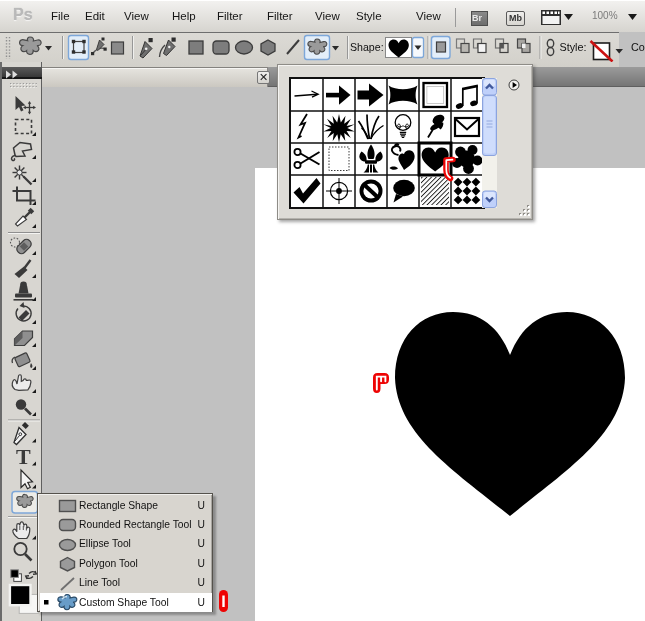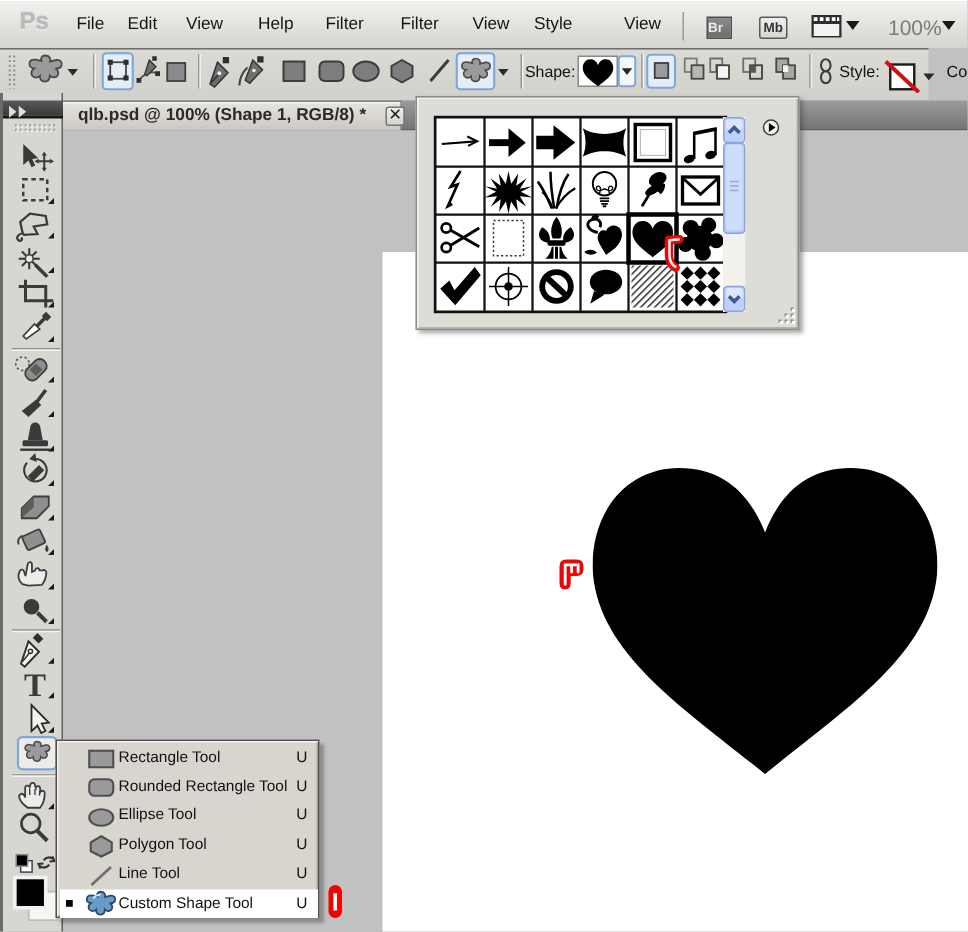--- a/index.html
+++ b/index.html
@@ -1,21 +1,21 @@
 <!DOCTYPE html>
 <html><head><meta charset="utf-8"><style>
 *{margin:0;padding:0;box-sizing:border-box}
 html,body{width:645px;height:621px;overflow:hidden;background:#C1C1C1;font-family:"Liberation Sans",sans-serif}
 #menubar{position:absolute;left:0;top:0;width:645px;height:32px;background:linear-gradient(#F2F1EF,#D6D4CF);border-top:1px solid #fff}
 #menubar .ps{position:absolute;left:13px;top:5px;font-size:16px;font-weight:bold;color:#b9b9b9;text-shadow:0 1px 1px rgba(255,255,255,.8),0 0 1px #9a9a9a}
 .mi{position:absolute;top:9px;font-size:11.5px;color:#151515}
 #mbsep{position:absolute;left:455px;top:7px;width:1px;height:19px;background:#9a9a9a}
 #brbtn{position:absolute;left:471px;top:10px;width:17px;height:15px;background:linear-gradient(#8a8a8a,#6d6d6d);border:1px solid #4e4e4e;color:#e8e8e8;font-size:9px;font-weight:bold;text-align:left;line-height:13px}
 #mbbtn{position:absolute;left:506px;top:10px;width:19px;height:15px;background:linear-gradient(#efeeec,#d8d6d1);border:1px solid #5a5a5a;border-radius:2px;color:#333;font-size:9px;font-weight:bold;text-align:center;line-height:13px}
-#pct{position:absolute;left:592px;top:9px;font-size:14px;color:#7b7b7b}
+#pct{position:absolute;left:592px;top:9px;font-size:10px;color:#7b7b7b}
 #optionsbar{position:absolute;left:0;top:32px;width:619px;height:35px;background:linear-gradient(#DCDAD5,#D2D0CA);border-top:1px solid #6e6e6e}
 #tabbar{position:absolute;left:0px;top:67px;width:645px;height:20px;background:linear-gradient(#9b9b9b,#757575);border-bottom:1px solid #5f5f5f}
 #tab{position:absolute;left:42px;top:0px;width:226px;height:20px;background:linear-gradient(#E6E4DF,#CBC8C1);border-top:1px solid #84827e;border-right:1px solid #8a8886;box-shadow:inset 0 1px 0 #f6f5f3}
 #tab .t{position:absolute;left:10px;top:3px;font-size:11.5px;font-weight:bold;color:#2a2a2a;letter-spacing:0px}
 #tabx{position:absolute;left:215px;top:3px;width:13px;height:13px;background:linear-gradient(#f0efed,#d5d3ce);border:1px solid #777;border-radius:2px;font-size:11px;color:#222;text-align:center;line-height:11.5px}
 #toolbox{position:absolute;left:0;top:62px;width:42px;height:559px;background:#D8D6D1;border-left:2px solid #6b6b6b;border-right:1px solid #5f5f5f}
 #tbhead{position:absolute;left:0;top:5px;width:40px;height:12px;background:linear-gradient(#5a5a5a,#383838);border-bottom:2px solid #161616;padding-left:3px}
 #canvas{position:absolute;left:43px;top:87px;width:602px;height:534px;background:#C1C1C1}
 #doc{position:absolute;left:211.5px;top:81px;width:391px;height:453px;background:#fff}
 #popup{position:absolute;left:277px;top:64px;width:256px;height:156px;background:#DEDCD7;border:1px solid #8e8c87;box-shadow:inset 1px 1px 0 #f5f4f2,inset -1px -1px 0 #b5b3ae,2px 2px 3px rgba(60,60,60,.45)}
@@ -160,21 +160,20 @@
  <text x="559.5" y="18" font-size="10.8" fill="#111">Style:</text>
 
  <rect x="593.5" y="10" width="16" height="16.5" fill="#fff" stroke="#1c1c1c" stroke-width="1.6"></rect>
  <line x1="590.5" y1="8" x2="612.5" y2="28.5" stroke="#CC1111" stroke-width="2.6"></line>
  <polygon points="615.5,16 623,16 619.2,20.5" fill="#2a2a2a"></polygon>
  <text x="631" y="18" font-size="10.8" fill="#111">Col</text>
 </svg>
   </div>
 <div id="tabbar">
     <div id="tab">
-      <span class="t">qlb.psd @ 100% (Shape 1, RGB/8) *</span>
       <span id="tabx">✕</span>
     </div>
   </div>
 <div id="toolbox">
     <div id="tbhead">
       <svg width="20" height="12" viewBox="0 0 20 12" style="margin-top:2px">
         <polygon points="1,1.5 6,5.5 1,9.5" fill="#DEDEDE"></polygon>
         <polygon points="7.5,1.5 12.5,5.5 7.5,9.5" fill="#DEDEDE"></polygon>
       </svg>
     </div>
@@ -553,21 +552,21 @@
         <rect x="8" y="10" width="2" height="2"></rect>
         <rect x="12" y="10" width="2" height="2"></rect>
       </g>
 </svg>
 </div>
 <div id="flyout">
  <div class="fitem" style="top:2.5px">
       <svg style="position:absolute;left:18px;top:3px" width="20" height="14">
         <rect x="1.5" y="1.5" width="16" height="11" fill="#9a9a9a" stroke="#4f4f4f" stroke-width="1.4"></rect>
       </svg>
-      <span class="lab">Rectangle Tool</span>
+      <span class="lab">Rectangle Shape</span>
       <span class="u">U</span>
     </div>
  <div class="fitem" style="top:21.9px">
       <svg style="position:absolute;left:18px;top:3px" width="20" height="14">
         <rect x="1.5" y="1.5" width="16" height="11" rx="3.5" fill="#9a9a9a" stroke="#4f4f4f" stroke-width="1.4"></rect>
       </svg>
       <span class="lab">Rounded Rectangle Tool</span>
       <span class="u">U</span>
     </div>
  <div class="fitem" style="top:41.3px">

